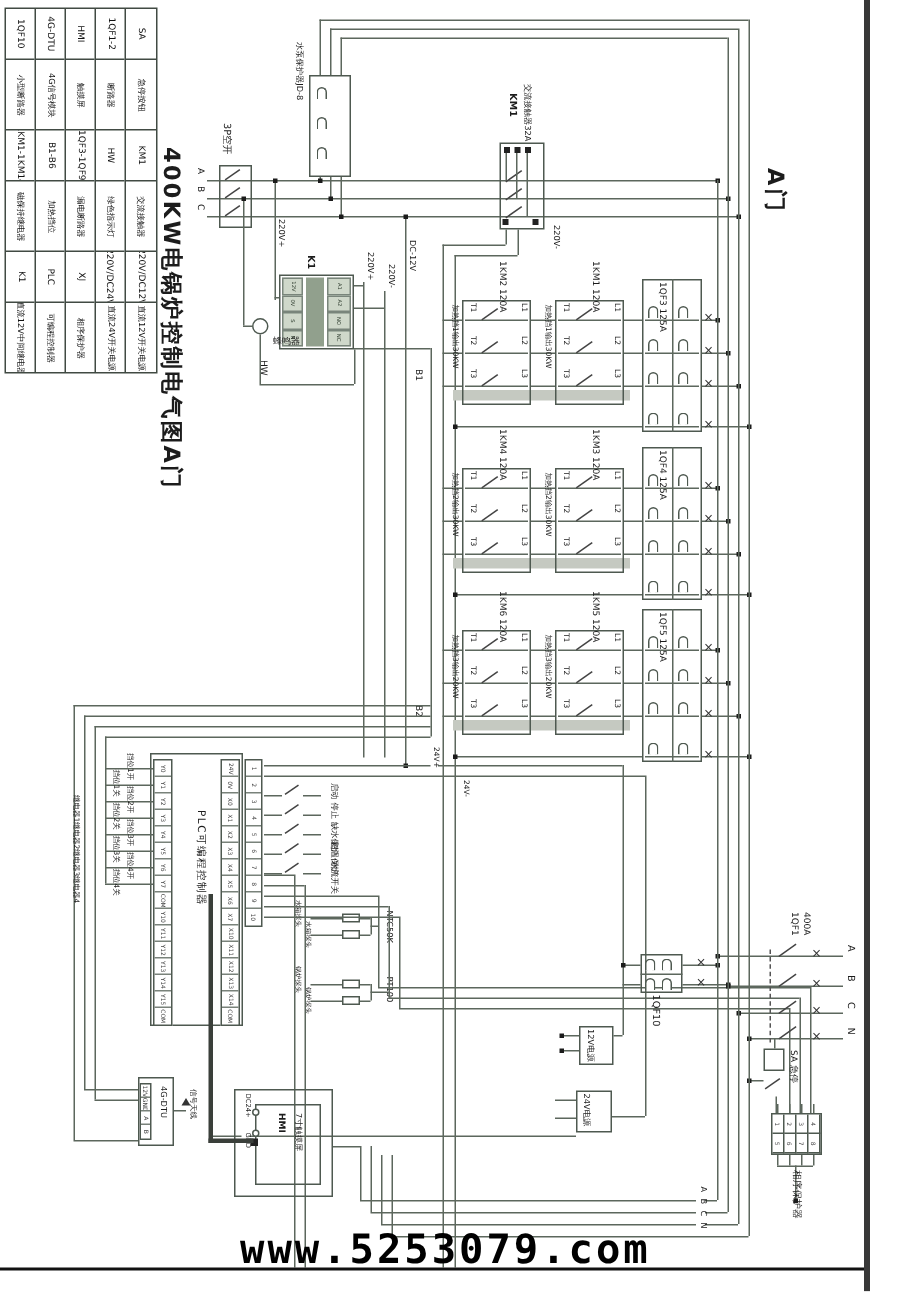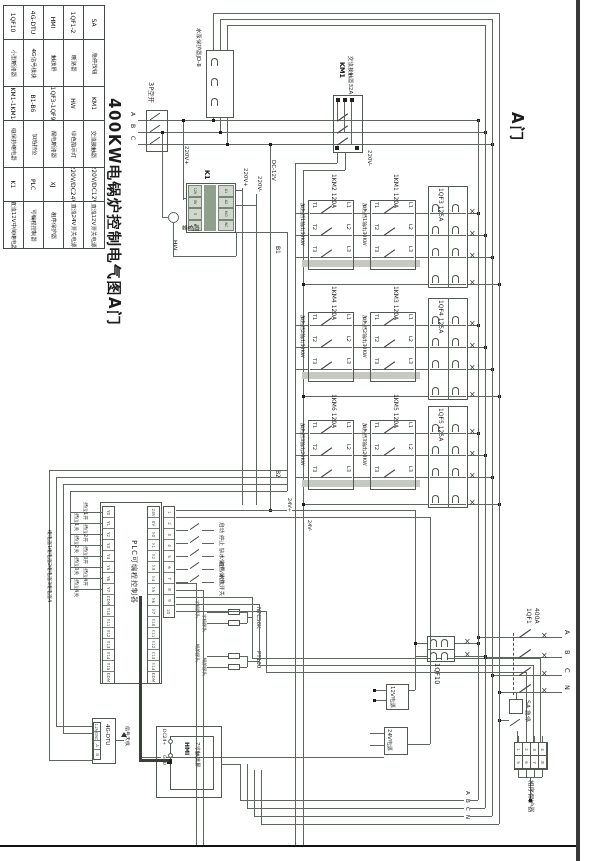--- a/index.html
+++ b/index.html
@@ -863,16 +863,17 @@
       </div>
     </div>
   <div class="vt" style="left:110px;top:724px;font-size:5.5px">4G-DTU</div>
   <div class="w wh" style="left:116px;top:740px;width:8px"></div>
   <div class="tri" style="left:121px;top:732px"></div>
   <div class="vt" style="left:130px;top:726px;font-size:5px">信号天线</div>
   <div class="w wh" style="left:56px;top:726px;width:36px"></div>
   <div class="w wh" style="left:63px;top:733px;width:29px"></div>
   <div class="w wh" style="left:49px;top:760px;width:43px"></div>
 
+  <div class="wm" style="left:160px;top:818px">www.5253079.com</div>
   <div style="position:absolute;left:0;top:845px;width:577px;height:2px;background:#111"></div>
   <div style="position:absolute;left:576px;top:0;width:4px;height:861px;background:#383838"></div>
 
 </div>
 
 </body></html>

